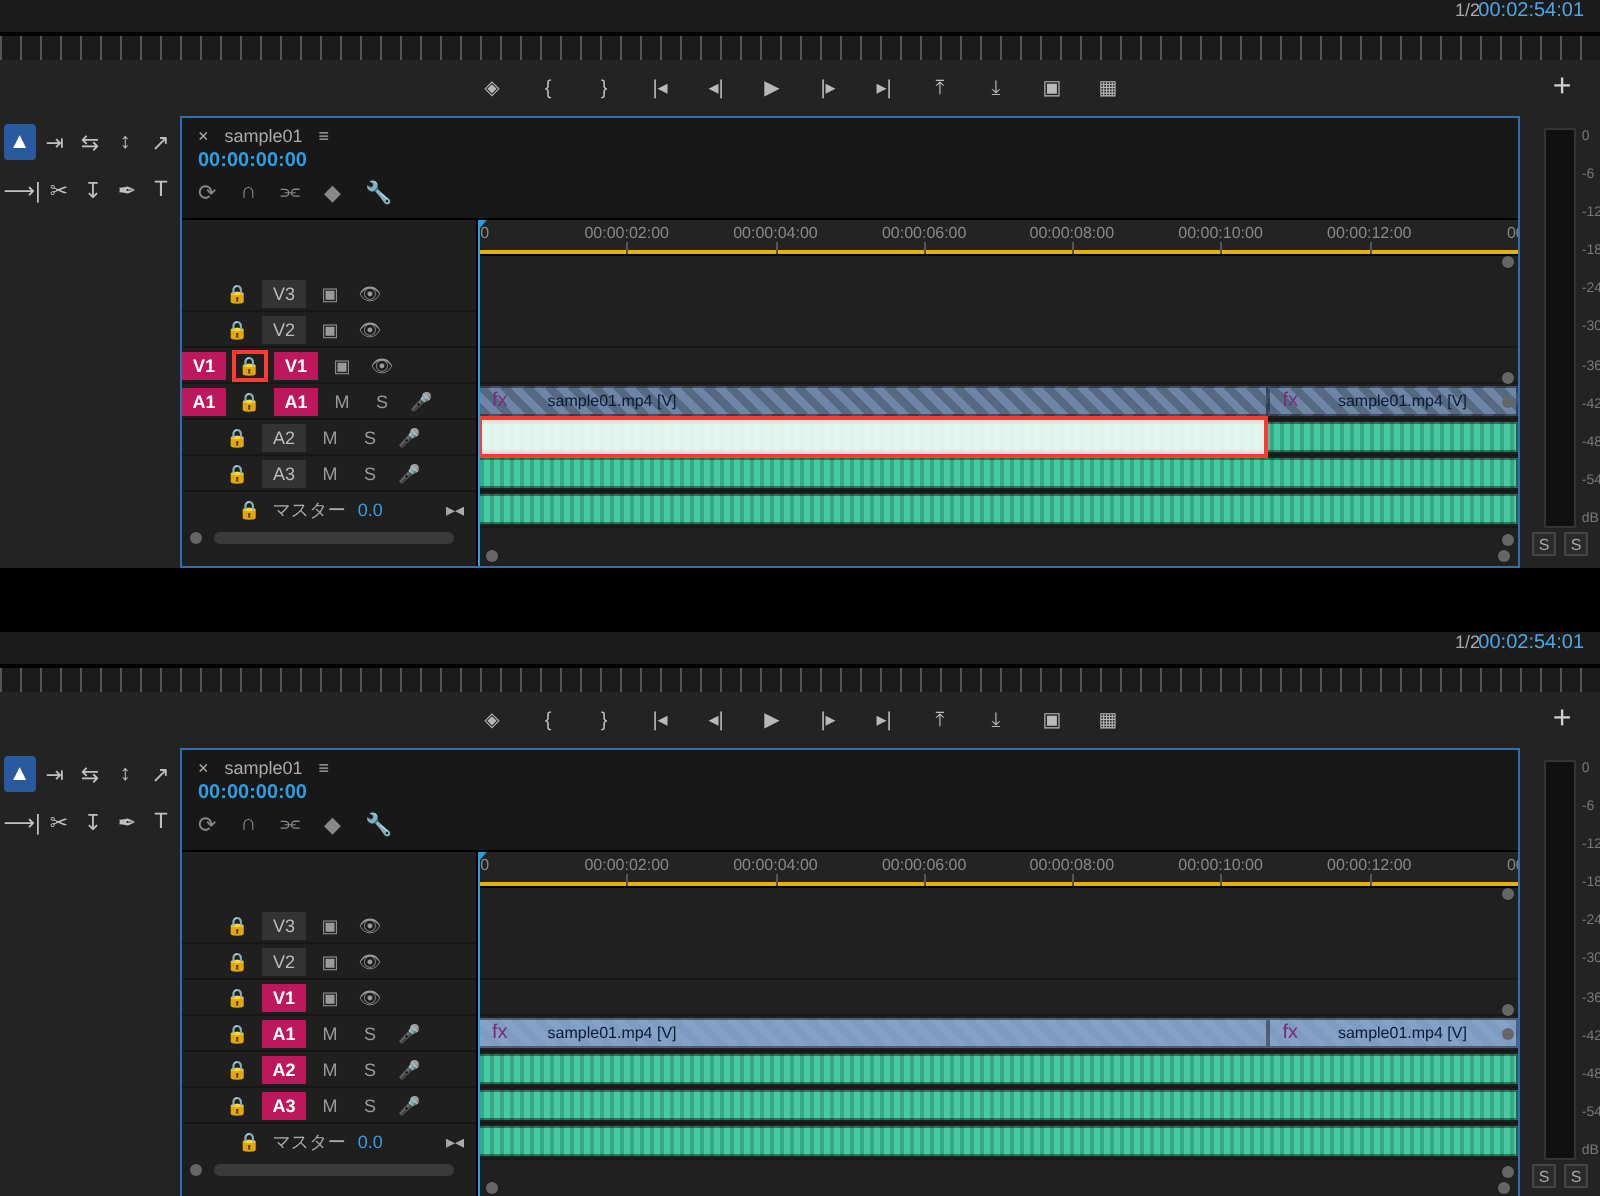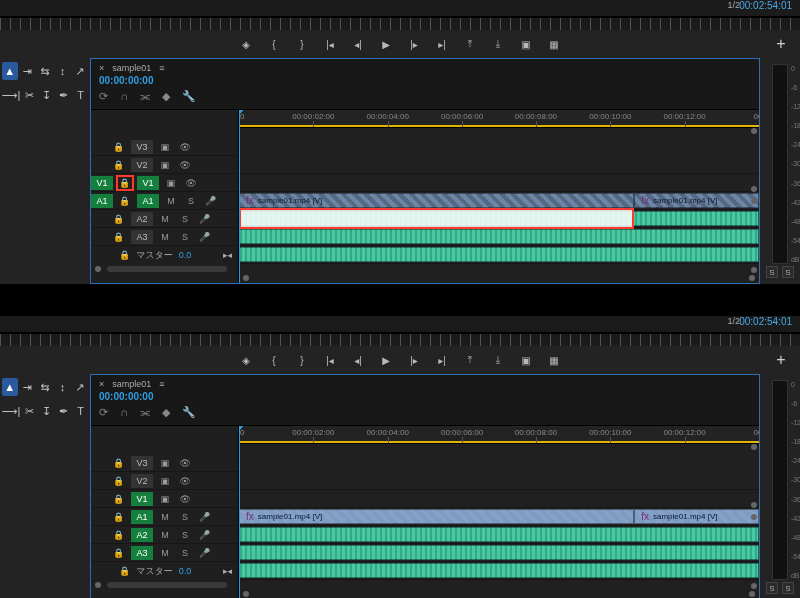--- a/index.html
+++ b/index.html
@@ -106,21 +106,21 @@
     color:#bbb;
     border-bottom:1px solid #161616;
   }
   .track-row.spacer { height:28px; border:none; }
   .track-row .cell {
     width:16px; height:14px;
     display:flex; align-items:center; justify-content:center;
     font-size:9px;
   }
   .track-row .label-cell { background:#333; width:22px; }
-  .track-row .label-cell.active { background:#15803d; color:#fff; }
+  .track-row .label-cell.active { background:#be185d; color:#fff;font-weight:bold; }
   .track-row .tog { color:#9a9a9a; }
   .track-row .lock { color:#888; }
   .lock-highlight { outline:2px solid #ff3b30; outline-offset:-1px; }
   .master-row { display:flex; align-items:center; gap:6px; padding-left:28px; height:18px; color:#aaa; font-size:9px; }
   .master-row .db { color:#35a0e8; }
   .jump-icon { margin-left:auto; margin-right:6px; color:#aaa;}
 
   .timeline-area {
     flex:1;
     background:#202020;
@@ -155,20 +155,21 @@
     position:relative;
   }
   .tr.spacer { height:28px; border:none; }
   .clip {
     position:absolute; top:1px; bottom:1px;
     border:1px solid rgba(0,0,0,.4);
     font-size:8px; color:#0a1a30;
     display:flex; align-items:center;
     padding-left:6px;
     overflow:hidden;
+    gap:16px;
   }
   .clip.video {
     background:#7e9bc2;
     background-image: repeating-linear-gradient(45deg, rgba(255,255,255,.06) 0 4px, transparent 4px 8px);
   }
   .clip.video .dot { color:#7a2b7a; margin-right:4px; font-size:10px;}
   .clip.video.locked {
     background:#6d86a8;
     background-image: repeating-linear-gradient(45deg, rgba(0,0,0,.22) 0 4px, transparent 4px 8px);
   }

